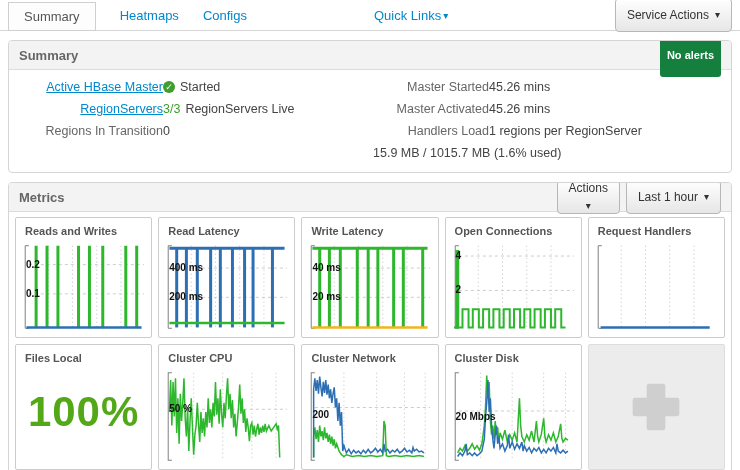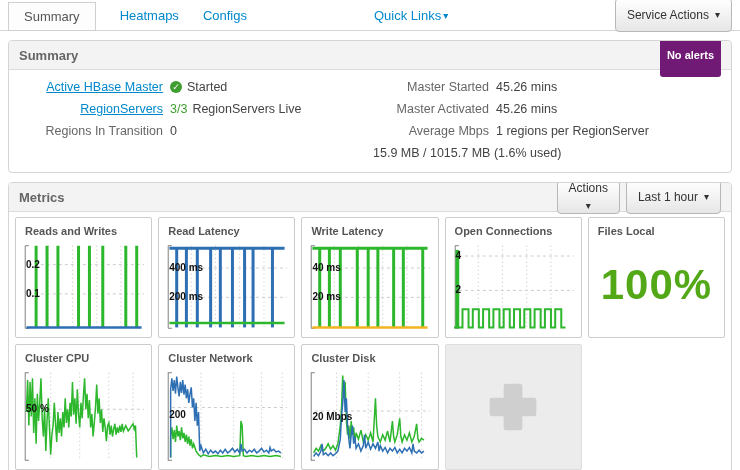--- a/index.html
+++ b/index.html
@@ -18,29 +18,29 @@
   .caret{font-size:10px;line-height:1;}
   .btn{display:inline-flex;align-items:center;gap:6px;background:linear-gradient(#ffffff,#e6e6e6);
     border:1px solid #b7b7b7;border-radius:4px;color:#333;font-size:12px;padding:0 11px;height:34px;
     box-shadow:inset 0 1px 0 rgba(255,255,255,.7);cursor:pointer;white-space:nowrap;}
   .service-actions{margin-left:auto;align-self:center;}
   
   .panel{margin:9px 8px 0;border:1px solid #d5d5d5;border-radius:4px;background:#fff;overflow:hidden;}
   .panel-h{display:flex;align-items:center;background:#f3f3f3;border-bottom:1px solid #dcdcdc;
     padding:0 10px;height:29px;box-sizing:border-box;}
   .panel-title{font-weight:bold;color:#666;font-size:13px;}
-  .badge{margin-left:auto;background:#701a75;color:#fff;font-weight:bold;font-size:11px;
+  .badge{margin-left:auto;background:#15803d;color:#fff;font-weight:bold;font-size:11px;
     padding:16px 7px;border-radius:3px;cursor:pointer;}
   .panel-h .btn{margin-left:6px;}
   .panel-h .btn:first-of-type{margin-left:auto;flex-direction:column;}
   
   .summary-body{display:flex;padding:10px 12px 4px;font-size:12.5px;}
   .scol-left{width:352px;flex:none;}
   .scol-right{flex:1;}
-  .srow{display:flex;align-items:center;gap:7px;margin-bottom:8px;height:14px;}
+  .srow{display:flex;align-items:center;margin-bottom:8px;height:14px;}
   .slabel{color:#666;text-align:right;flex:none;}
   .scol-left .slabel{width:142px;}
   .scol-right .slabel{width:116px;}
   .sval{color:#444;display:flex;align-items:center;gap:5px;}
   a.sum-link{color:#0088cc;text-decoration:underline;cursor:pointer;}
   .check-icon{width:12px;height:12px;border-radius:50%;background:#3f9e2f;color:#fff;
     font-size:9px;display:inline-flex;align-items:center;justify-content:center;flex:none;}
   .green-frac{color:#3f9e2f;}
   
   .metrics-body{padding:5px 6px 5px;display:grid;grid-template-columns:repeat(5,1fr);
@@ -101,21 +101,21 @@
     <div class="scol-right">
       <div class="srow">
         <span class="slabel">Master Started</span>
         <span class="sval">45.26 mins</span>
       </div>
       <div class="srow">
         <span class="slabel">Master Activated</span>
         <span class="sval">45.26 mins</span>
       </div>
       <div class="srow">
-        <span class="slabel">Average Mbps</span>
+        <span class="slabel">Handlers Load</span>
         <span class="sval">1 regions per RegionServer</span>
       </div>
       <div class="srow">
         <span class="sval">15.9 MB / 1015.7 MB (1.6% used)</span>
       </div>
     </div>
   </div>
 </div>
 
 <div class="panel">
@@ -221,20 +221,33 @@
             <line x1="4" y1="14" x2="99" y2="14" stroke="#cccccc" stroke-width="1" stroke-dasharray="3,3" vector-effect="non-scaling-stroke"></line>
             <line x1="4" y1="54" x2="99" y2="54" stroke="#cccccc" stroke-width="1" stroke-dasharray="3,3" vector-effect="non-scaling-stroke"></line>
             <polyline points="4,2 1,2 1,98 4,98" fill="none" stroke="#808080" stroke-width="1" vector-effect="non-scaling-stroke"></polyline>
             <polyline points="0,97 2,97 2,8 3.5,8 3.5,97 7,97 7,76 12,76 12,97 15.5,97 15.5,76 20.5,76 20.5,97 24,97 24,76 29,76 29,97 32.5,97 32.5,76 37.5,76 37.5,97 41,97 41,76 46,76 46,97 49.5,97 49.5,76 54.5,76 54.5,97 58,97 58,76 63,76 63,97 66.5,97 66.5,76 71.5,76 71.5,97 75,97 75,76 80,76 80,97 83.5,97 83.5,76 88.5,76 88.5,97 92,97" fill="none" stroke="#2db72d" stroke-width="2" vector-effect="non-scaling-stroke"></polyline>
           </svg>
           <div class="ylabel" style="top: 14%;">4</div>
           <div class="ylabel" style="top: 54%;">2</div>
         </div>
       </div>
       <div class="widget-card">
+        <div class="widget-title">Request Handlers</div>
+        <div class="chart">
+          <svg viewBox="0 0 100 100" preserveAspectRatio="none">
+            <line x1="20" y1="2" x2="20" y2="98" stroke="#c0c0c0" stroke-width="1" stroke-dasharray="1,3" vector-effect="non-scaling-stroke"></line>
+            <line x1="40" y1="2" x2="40" y2="98" stroke="#c0c0c0" stroke-width="1" stroke-dasharray="1,3" vector-effect="non-scaling-stroke"></line>
+            <line x1="60" y1="2" x2="60" y2="98" stroke="#c0c0c0" stroke-width="1" stroke-dasharray="1,3" vector-effect="non-scaling-stroke"></line>
+            <line x1="80" y1="2" x2="80" y2="98" stroke="#c0c0c0" stroke-width="1" stroke-dasharray="1,3" vector-effect="non-scaling-stroke"></line>
+            <polyline points="4,2 1,2 1,98 4,98" fill="none" stroke="#808080" stroke-width="1" vector-effect="non-scaling-stroke"></polyline>
+            <polyline points="3,97 93,97" fill="none" stroke="#2e6fb4" stroke-width="2.5" vector-effect="non-scaling-stroke"></polyline>
+          </svg>
+        </div>
+      </div>
+      <div class="widget-card">
         <div class="widget-title">Files Local</div>
         <div class="bignum">100%</div>
       </div>
       <div class="widget-card">
         <div class="widget-title">Cluster CPU</div>
         <div class="chart">
           <svg viewBox="0 0 100 100" preserveAspectRatio="none">
             <line x1="22" y1="2" x2="22" y2="98" stroke="#c0c0c0" stroke-width="1" stroke-dasharray="1,3" vector-effect="non-scaling-stroke"></line>
             <line x1="46" y1="2" x2="46" y2="98" stroke="#c0c0c0" stroke-width="1" stroke-dasharray="1,3" vector-effect="non-scaling-stroke"></line>
             <line x1="70" y1="2" x2="70" y2="98" stroke="#c0c0c0" stroke-width="1" stroke-dasharray="1,3" vector-effect="non-scaling-stroke"></line>

